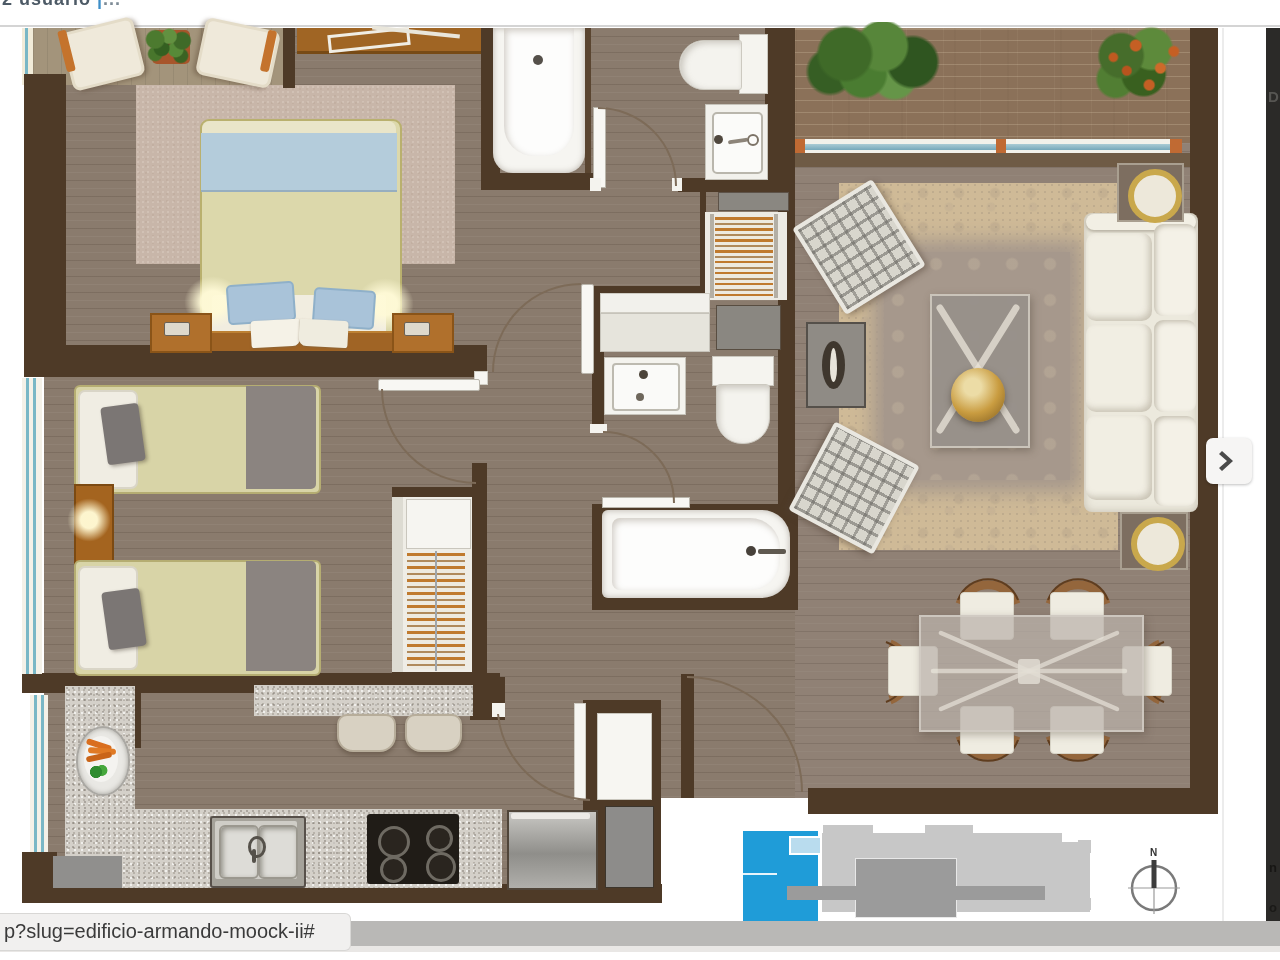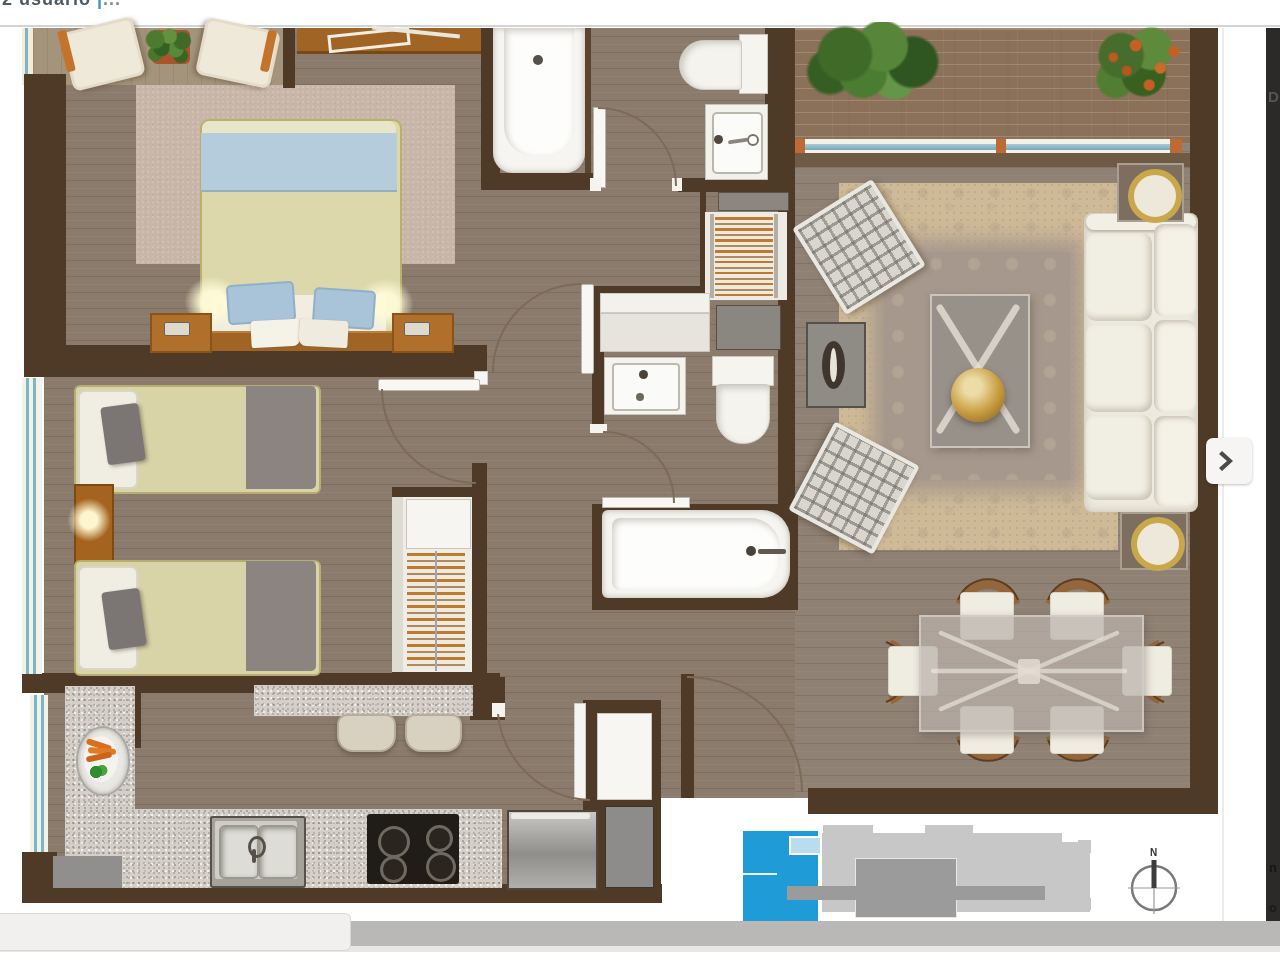--- a/index.html
+++ b/index.html
@@ -422,13 +422,14 @@
 
 <div class="ab" style="left:1206px;top:438px;width:46px;height:46px;background:#f6f5f4;border-radius:7px;box-shadow:0 1px 3px rgba(0,0,0,0.25);"></div>
 <svg class="ab" style="left:1215px;top:448px;" width="26" height="26" viewBox="0 0 26 26">
 <path d="M 7 3 L 18 13 L 7 23 L 4 20 L 12 13 L 4 6 Z" fill="#4a4a4a"></path>
 </svg>
 
 <div class="ab" style="left:0;top:921px;width:1280px;height:25px;background:#b9b8b6;"></div>
 <div class="ab" style="left:0;top:946px;width:1280px;height:6px;background:#e9e7e5;"></div>
 
 <div class="ab" style="left:0;top:913px;width:350px;height:36px;background:#f1f0ef;border:1px solid #d8d7d5;border-left:none;border-radius:0 6px 6px 0;"></div>
+<div class="ab" style="left:4px;top:920px;width:346px;height:24px;font-size:20px;color:#3a3a3a;letter-spacing:0px;">p?slug=edificio-armando-moock-ii#</div>
 </div>
 
 </body></html>

